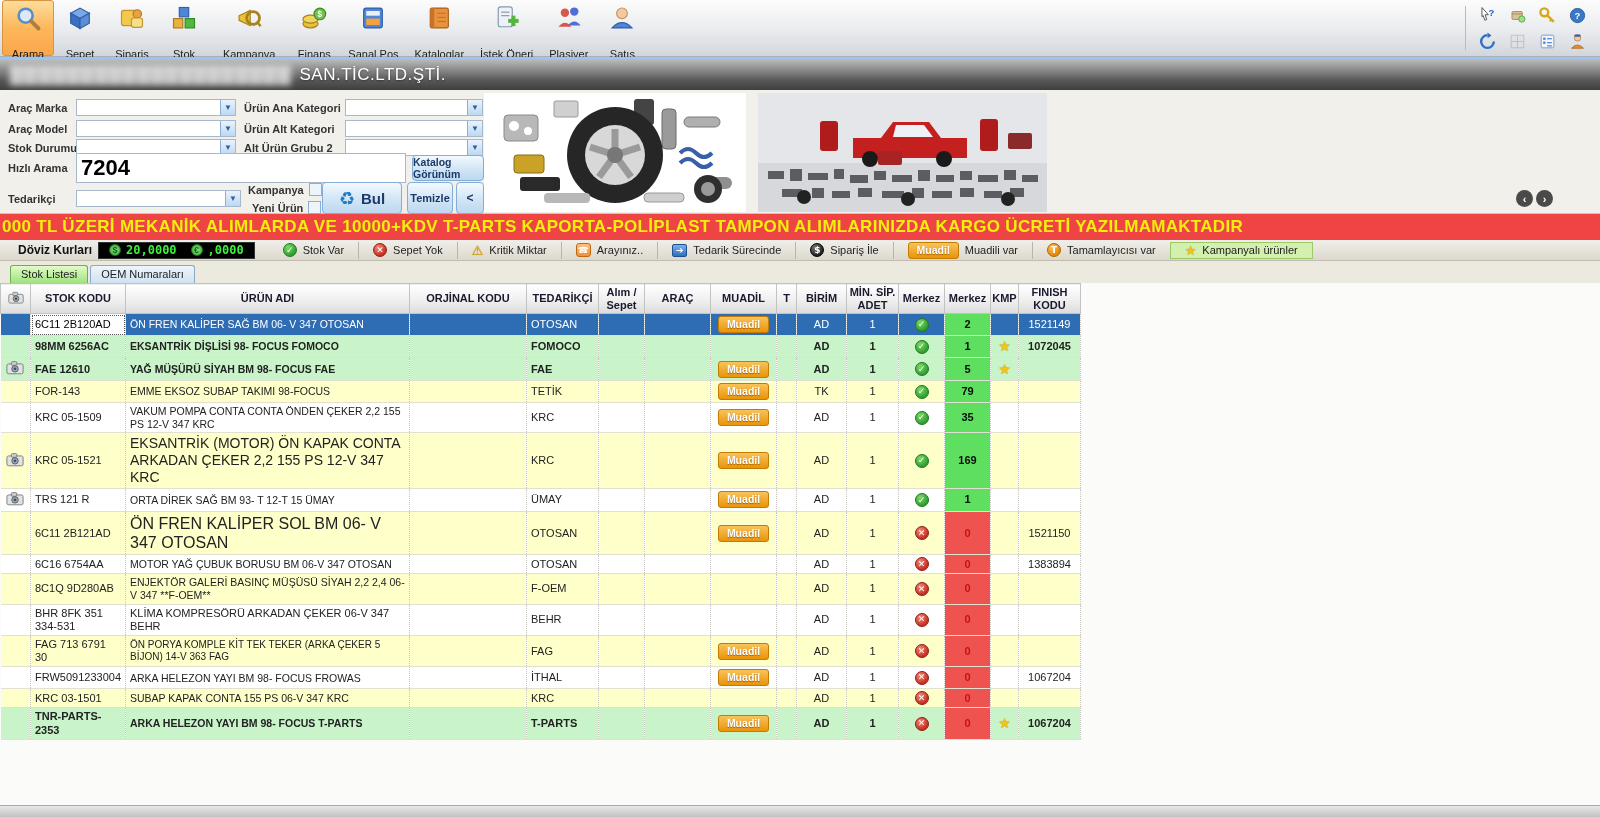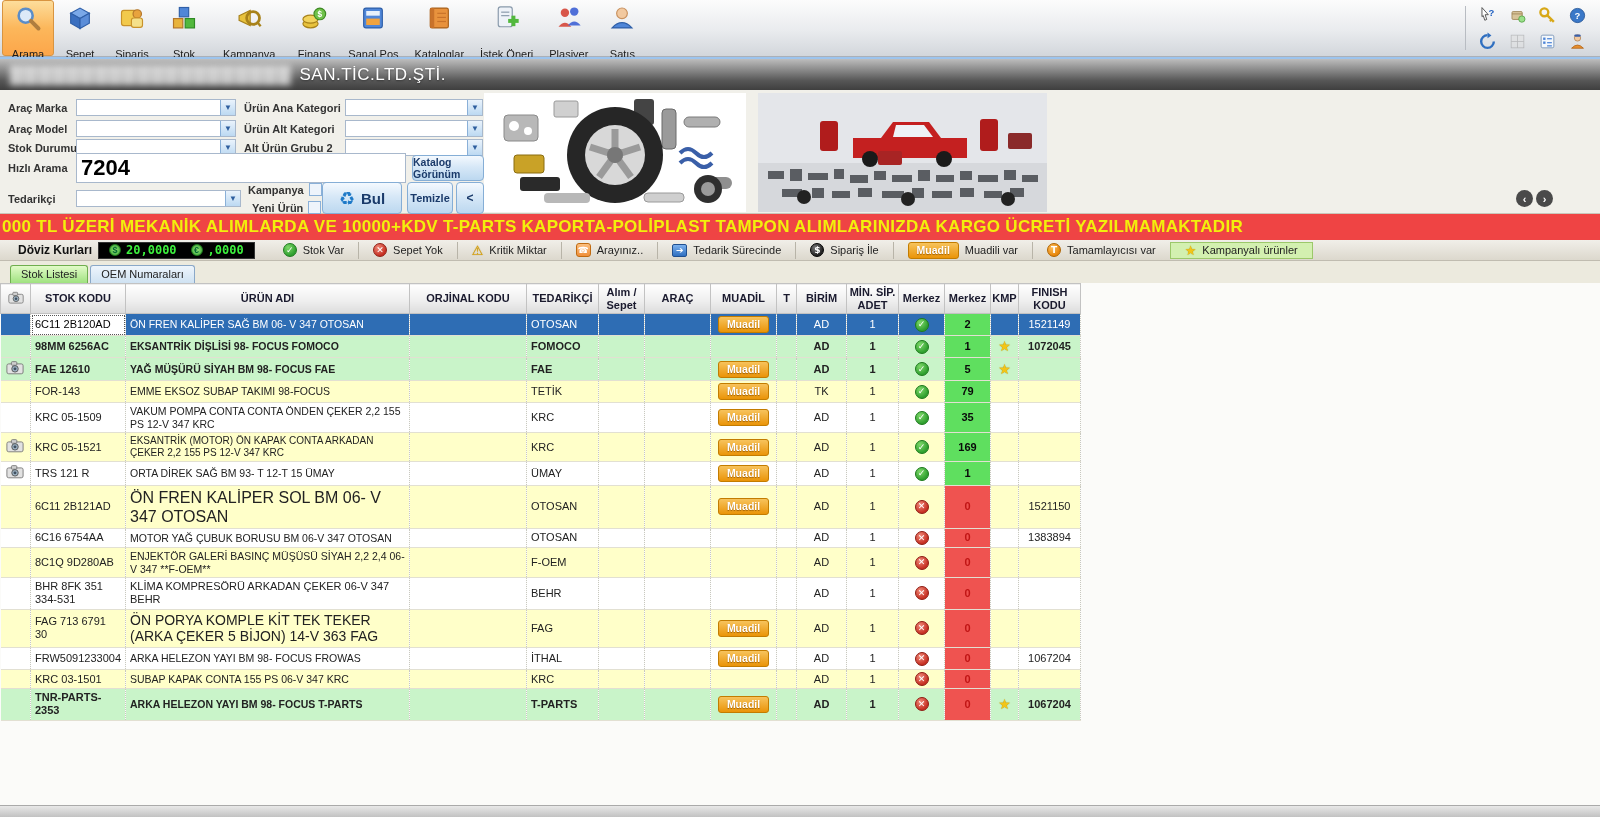--- a/index.html
+++ b/index.html
@@ -636,21 +636,21 @@
           <td class="ctr"></td>
         </tr>
         <tr class="yellow">
           <td class="ctr cam"><svg viewBox="0 0 20 16">
               <rect x="1" y="4" width="18" height="11" rx="2" fill="#e2e2e2" stroke="#777"></rect>
               <rect x="6" y="1.5" width="6" height="4" rx="1" fill="#cfcfcf" stroke="#777"></rect>
               <circle cx="10" cy="9.5" r="3.6" fill="#9ab0c0" stroke="#555"></circle>
               <circle cx="10" cy="9.5" r="1.6" fill="#405060"></circle>
             </svg></td>
           <td>KRC 05-1521</td>
-          <td style="font-size: 10px; margin-top: 32px;">EKSANTRİK (MOTOR) ÖN KAPAK CONTA ARKADAN ÇEKER 2,2 155 PS 12-V 347 KRC</td>
+          <td style="font-size: 14px; margin-top: 32px;">EKSANTRİK (MOTOR) ÖN KAPAK CONTA ARKADAN ÇEKER 2,2 155 PS 12-V 347 KRC</td>
           <td></td>
           <td>KRC</td>
           <td></td>
           <td></td>
           <td class="ctr"><span class="muadil-badge">Muadil</span></td>
           <td></td>
           <td class="ctr">AD</td>
           <td class="ctr">1</td>
           <td class="ctr">
             <span class="circ ok">✓</span>
@@ -755,21 +755,21 @@
           <td class="ctr">
             <span class="circ no">✕</span>
           </td>
           <td class="qty yok">0</td>
           <td class="ctr"></td>
           <td class="ctr"></td>
         </tr>
         <tr class="yellow">
           <td class="ctr cam"></td>
           <td>FAG 713 6791 30</td>
-          <td style="font-size: 14px;">ÖN PORYA KOMPLE KİT TEK TEKER (ARKA ÇEKER 5 BİJON) 14-V 363 FAG</td>
+          <td style="font-size: 10px;">ÖN PORYA KOMPLE KİT TEK TEKER (ARKA ÇEKER 5 BİJON) 14-V 363 FAG</td>
           <td></td>
           <td>FAG</td>
           <td></td>
           <td></td>
           <td class="ctr"><span class="muadil-badge">Muadil</span></td>
           <td></td>
           <td class="ctr">AD</td>
           <td class="ctr">1</td>
           <td class="ctr">
             <span class="circ no">✕</span>

